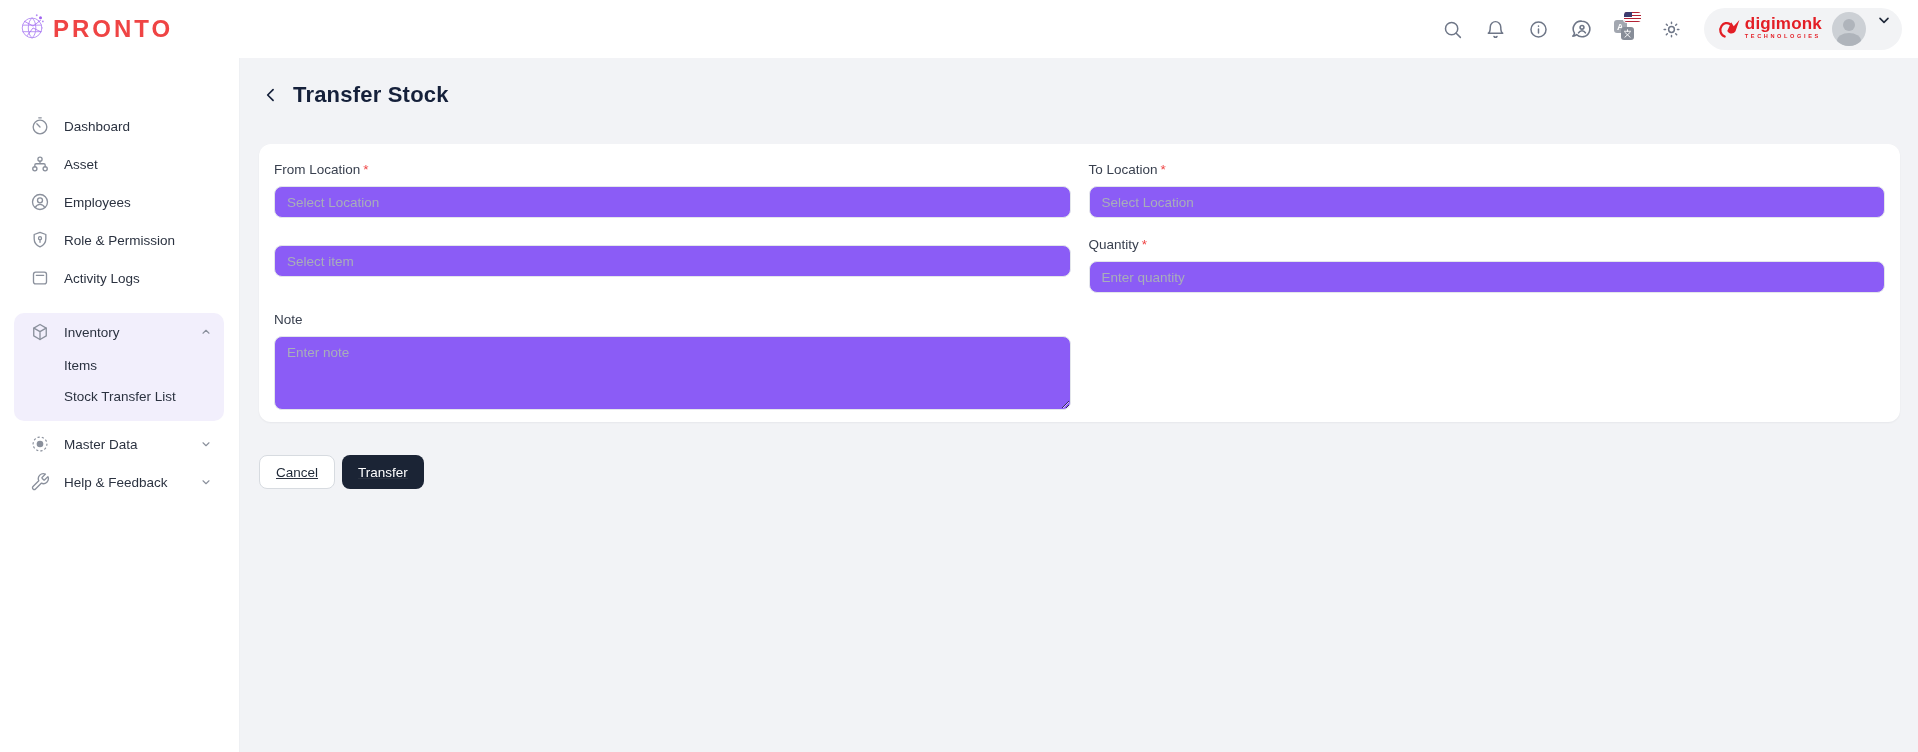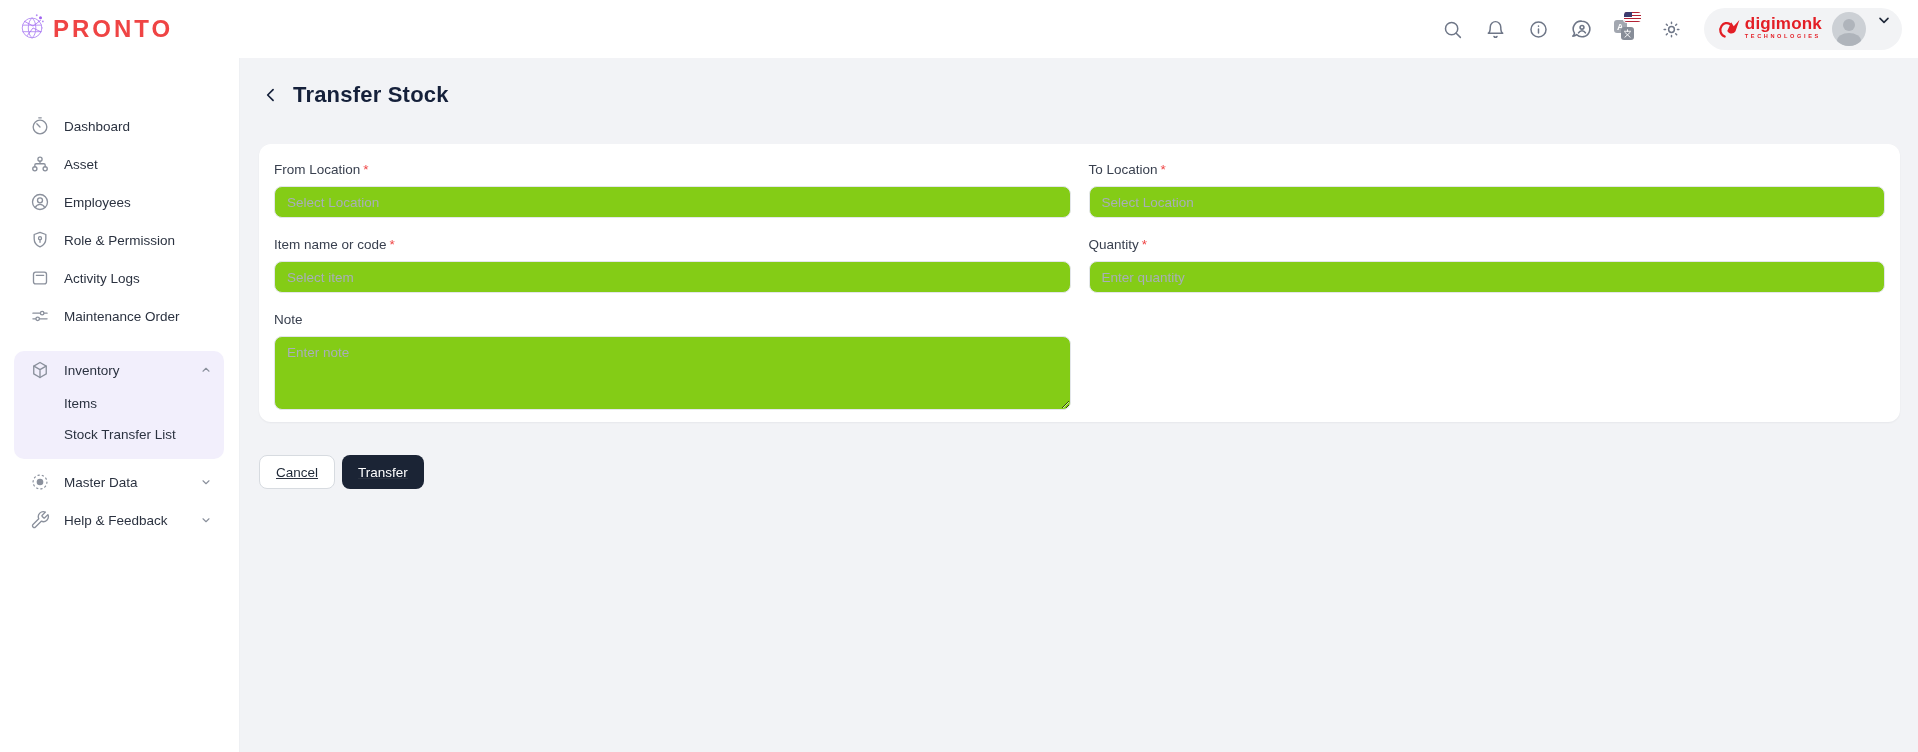--- a/index.html
+++ b/index.html
@@ -56,21 +56,21 @@
   .page-title { font-size:22px; font-weight:700; color:#15203a; letter-spacing:.2px; }
 
   .card { margin-top:30px; background:#fff; border-radius:12px; height:278px;
           padding:18px 15px 36px; box-shadow:0 1px 2px rgba(16,24,40,.05); }
   .form-grid { display:grid; grid-template-columns:1fr 1fr; column-gap:18px; row-gap:19px; }
   .field { display:flex; flex-direction:column; }
   .field.col1 { grid-column:1; }
   .f-label { font-size:13.5px; font-weight:500; color:#39404f; line-height:16px; }
   .req { color:#ef4444; margin-left:3px; }
   .field input, .field textarea { margin-top:8px; width:100%; border:1px solid #e3e6ea; border-radius:8px;
-         font-size:13.5px; color:#2b3240; background:#84cc16; outline:none;
+         font-size:13.5px; color:#2b3240; background:#8b5cf6; outline:none;
          font-family:"Liberation Sans","DejaVu Sans",sans-serif; }
   .field input { height:32px; padding:0 12px; }
   .field textarea { height:74px; padding:8px 12px; resize:both; }
   .field input::placeholder, .field textarea::placeholder { color:#a8aeb9; }
 
   .actions { display:flex; gap:7px; margin-top:33px;text-decoration:underline; }
   .btn { height:34px; border-radius:8px; font-size:13.5px; padding:0 16px; cursor:pointer;
          font-family:"Liberation Sans","DejaVu Sans",sans-serif; }
   .btn-cancel { background:#fff; border:1px solid #d7dbe0; color:#1f2937; }
   .btn-primary { background:#1b2435; border:none; color:#fff; }
@@ -213,30 +213,20 @@
     <div class="nav-item">
       <span class="nav-ic">
         <svg width="20" height="20" viewBox="0 0 24 24" fill="none" stroke="#8a909c" stroke-width="1.6">
           <rect x="4.2" y="5" width="15.6" height="14" rx="2.6"></rect>
             <path d="M7.6 8.8h8.8"></path>
         </svg>
       </span>
       <span>Activity Logs</span>
     </div>
 
-    <div class="nav-item">
-      <span class="nav-ic">
-        <svg width="20" height="20" viewBox="0 0 24 24" fill="none" stroke="#8a909c" stroke-width="1.6">
-          <path d="M3.5 8.6h17M3.5 15.4h17"></path>
-          <circle cx="14.6" cy="8.6" r="2.1" fill="#fff"></circle>
-            <circle cx="9.2" cy="15.4" r="2.1" fill="#fff"></circle>
-        </svg>
-      </span>
-      <span>Maintenance Order</span>
-    </div>
 
     <div class="nav-group">
       <div class="nav-item">
         <span class="nav-ic">
           <svg width="20" height="20" viewBox="0 0 24 24" fill="none" stroke="#8a909c" stroke-width="1.6">
             <path d="M12 3l7.5 4.3v9.4L12 21l-7.5-4.3V7.3L12 3z"></path>
             <path d="M4.7 7.4L12 11.6l7.3-4.2M12 11.6V21"></path>
           </svg>
         </span>
         <span>Inventory</span>
@@ -304,23 +294,20 @@
         </div>
 
         <div class="field">
           <span class="f-label">
             <span>To Location</span><span class="req">*</span>
           </span>
           <input type="text" placeholder="Select Location" style="">
         </div>
 
         <div class="field">
-          <span class="f-label">
-            <span>Item name or code</span><span class="req">*</span>
-          </span>
           <input type="text" placeholder="Select item" style="">
         </div>
 
         <div class="field">
           <span class="f-label">
             <span>Quantity</span><span class="req">*</span>
           </span>
           <input type="text" placeholder="Enter quantity" style="">
         </div>
 

